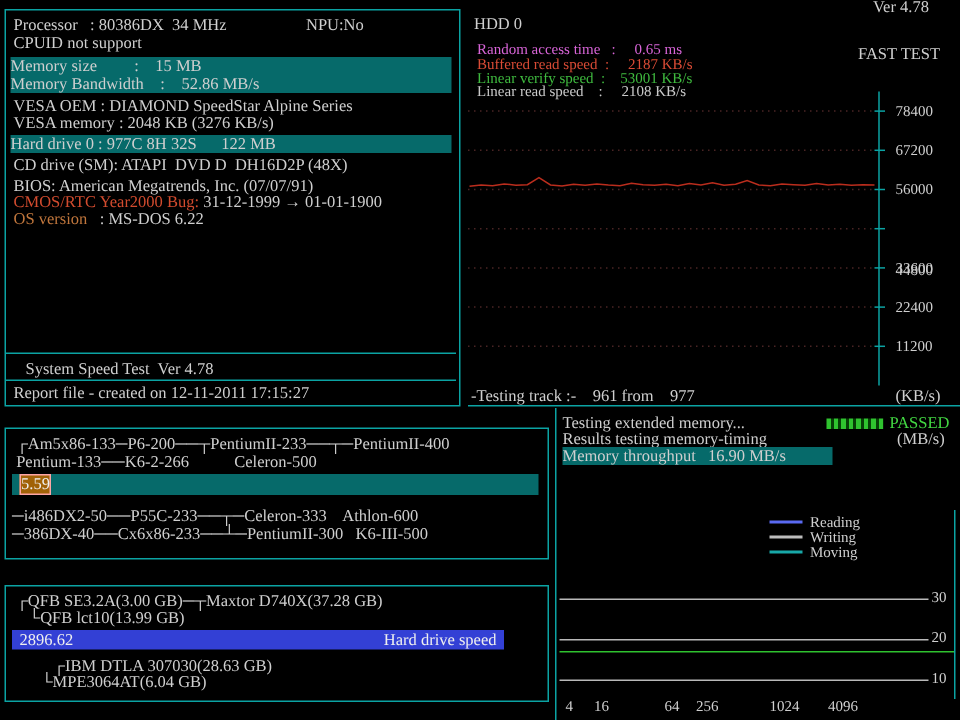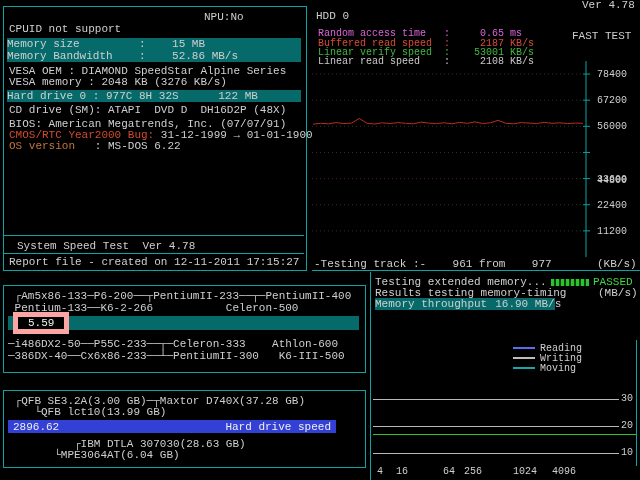--- a/index.html
+++ b/index.html
@@ -1,41 +1,42 @@
 <!DOCTYPE html>
 <html><head>
 <meta charset="utf-8">
 <style>
   html,body{margin:0;padding:0;background:#000;}
   .screen{position:relative;width:640px;height:480px;background:#000;overflow:hidden;
-          font-family:Liberation Mono, monospace;color:#cfcfcf;}
+          font-family:Liberation Serif, serif;color:#cfcfcf;}
   .t{position:absolute;font-size:11px;line-height:12px;white-space:pre;}
   .t10{position:absolute;font-size:10px;line-height:11px;white-space:pre;}
   .box{position:absolute;border:1px solid #0ba3a3;}
   .hl{background:#066a6a;}
   .hline{position:absolute;height:1px;background:#0ba3a3;}
   .vline{position:absolute;width:1px;background:#0ba3a3;}
   .hgrid{position:absolute;height:1px;background:#b9b9b9;}
   .greenline{position:absolute;height:1px;background:#2fc22f;}
   .valbar{position:absolute;display:flex;justify-content:space-between;align-items:center;
           font-size:11px;padding:0 5px;box-sizing:border-box;color:#efefef;}
   .cpubar{background:#066a6a;}
   .hdbar{background:#3340d5;}
-  .chip{border:5px solid #fca5a5;padding:0 10px;background:#000000;}
+  .chip{border:1px solid #fca5a5;padding:0 0;background:#a16207;}
   .pbar{position:absolute;height:7px;background:repeating-linear-gradient(90deg,#2fc22f 0 3px,#063f06 3px 5px);}
   .swatch{position:absolute;width:22px;height:2px;}
 </style>
 </head>
 <body>
 
 <div class="screen">
 
   <div class="t" style="left:582px;top:-1px;">Ver 4.78</div>
 
   <div class="box" style="left:3px;top:6px;width:302px;height:263px;">
+    <div class="t" style="left:5px;top:4px;">Processor   : 80386DX  34 MHz</div>
     <div class="t" style="left:200px;top:4px;">NPU:No</div>
     <div class="t" style="left:5px;top:16px;">CPUID not support</div>
     <div class="t hl" style="left:3px;top:31px;width:294px;">Memory size         :    15 MB</div>
     <div class="t hl" style="left:3px;top:43px;width:294px;">Memory Bandwidth    :    52.86 MB/s</div>
     <div class="t" style="left:5px;top:58px;">VESA OEM : DIAMOND SpeedStar Alpine Series</div>
     <div class="t" style="left:5px;top:69px;">VESA memory : 2048 KB (3276 KB/s)</div>
     <div class="t hl" style="left:3px;top:83px;width:294px;">Hard drive 0 : 977C 8H 32S      122 MB</div>
     <div class="t" style="left:5px;top:97px;">CD drive (SM): ATAPI  DVD D  DH16D2P (48X)</div>
     <div class="t" style="left:5px;top:111px;">BIOS: American Megatrends, Inc. (07/07/91)</div>
     <div class="t" style="left:5px;top:122px;"><span style="color:#d24b2e;">CMOS/RTC Year2000 Bug:</span><span> 31-12-1999 → 01-01-1900</span></div>

